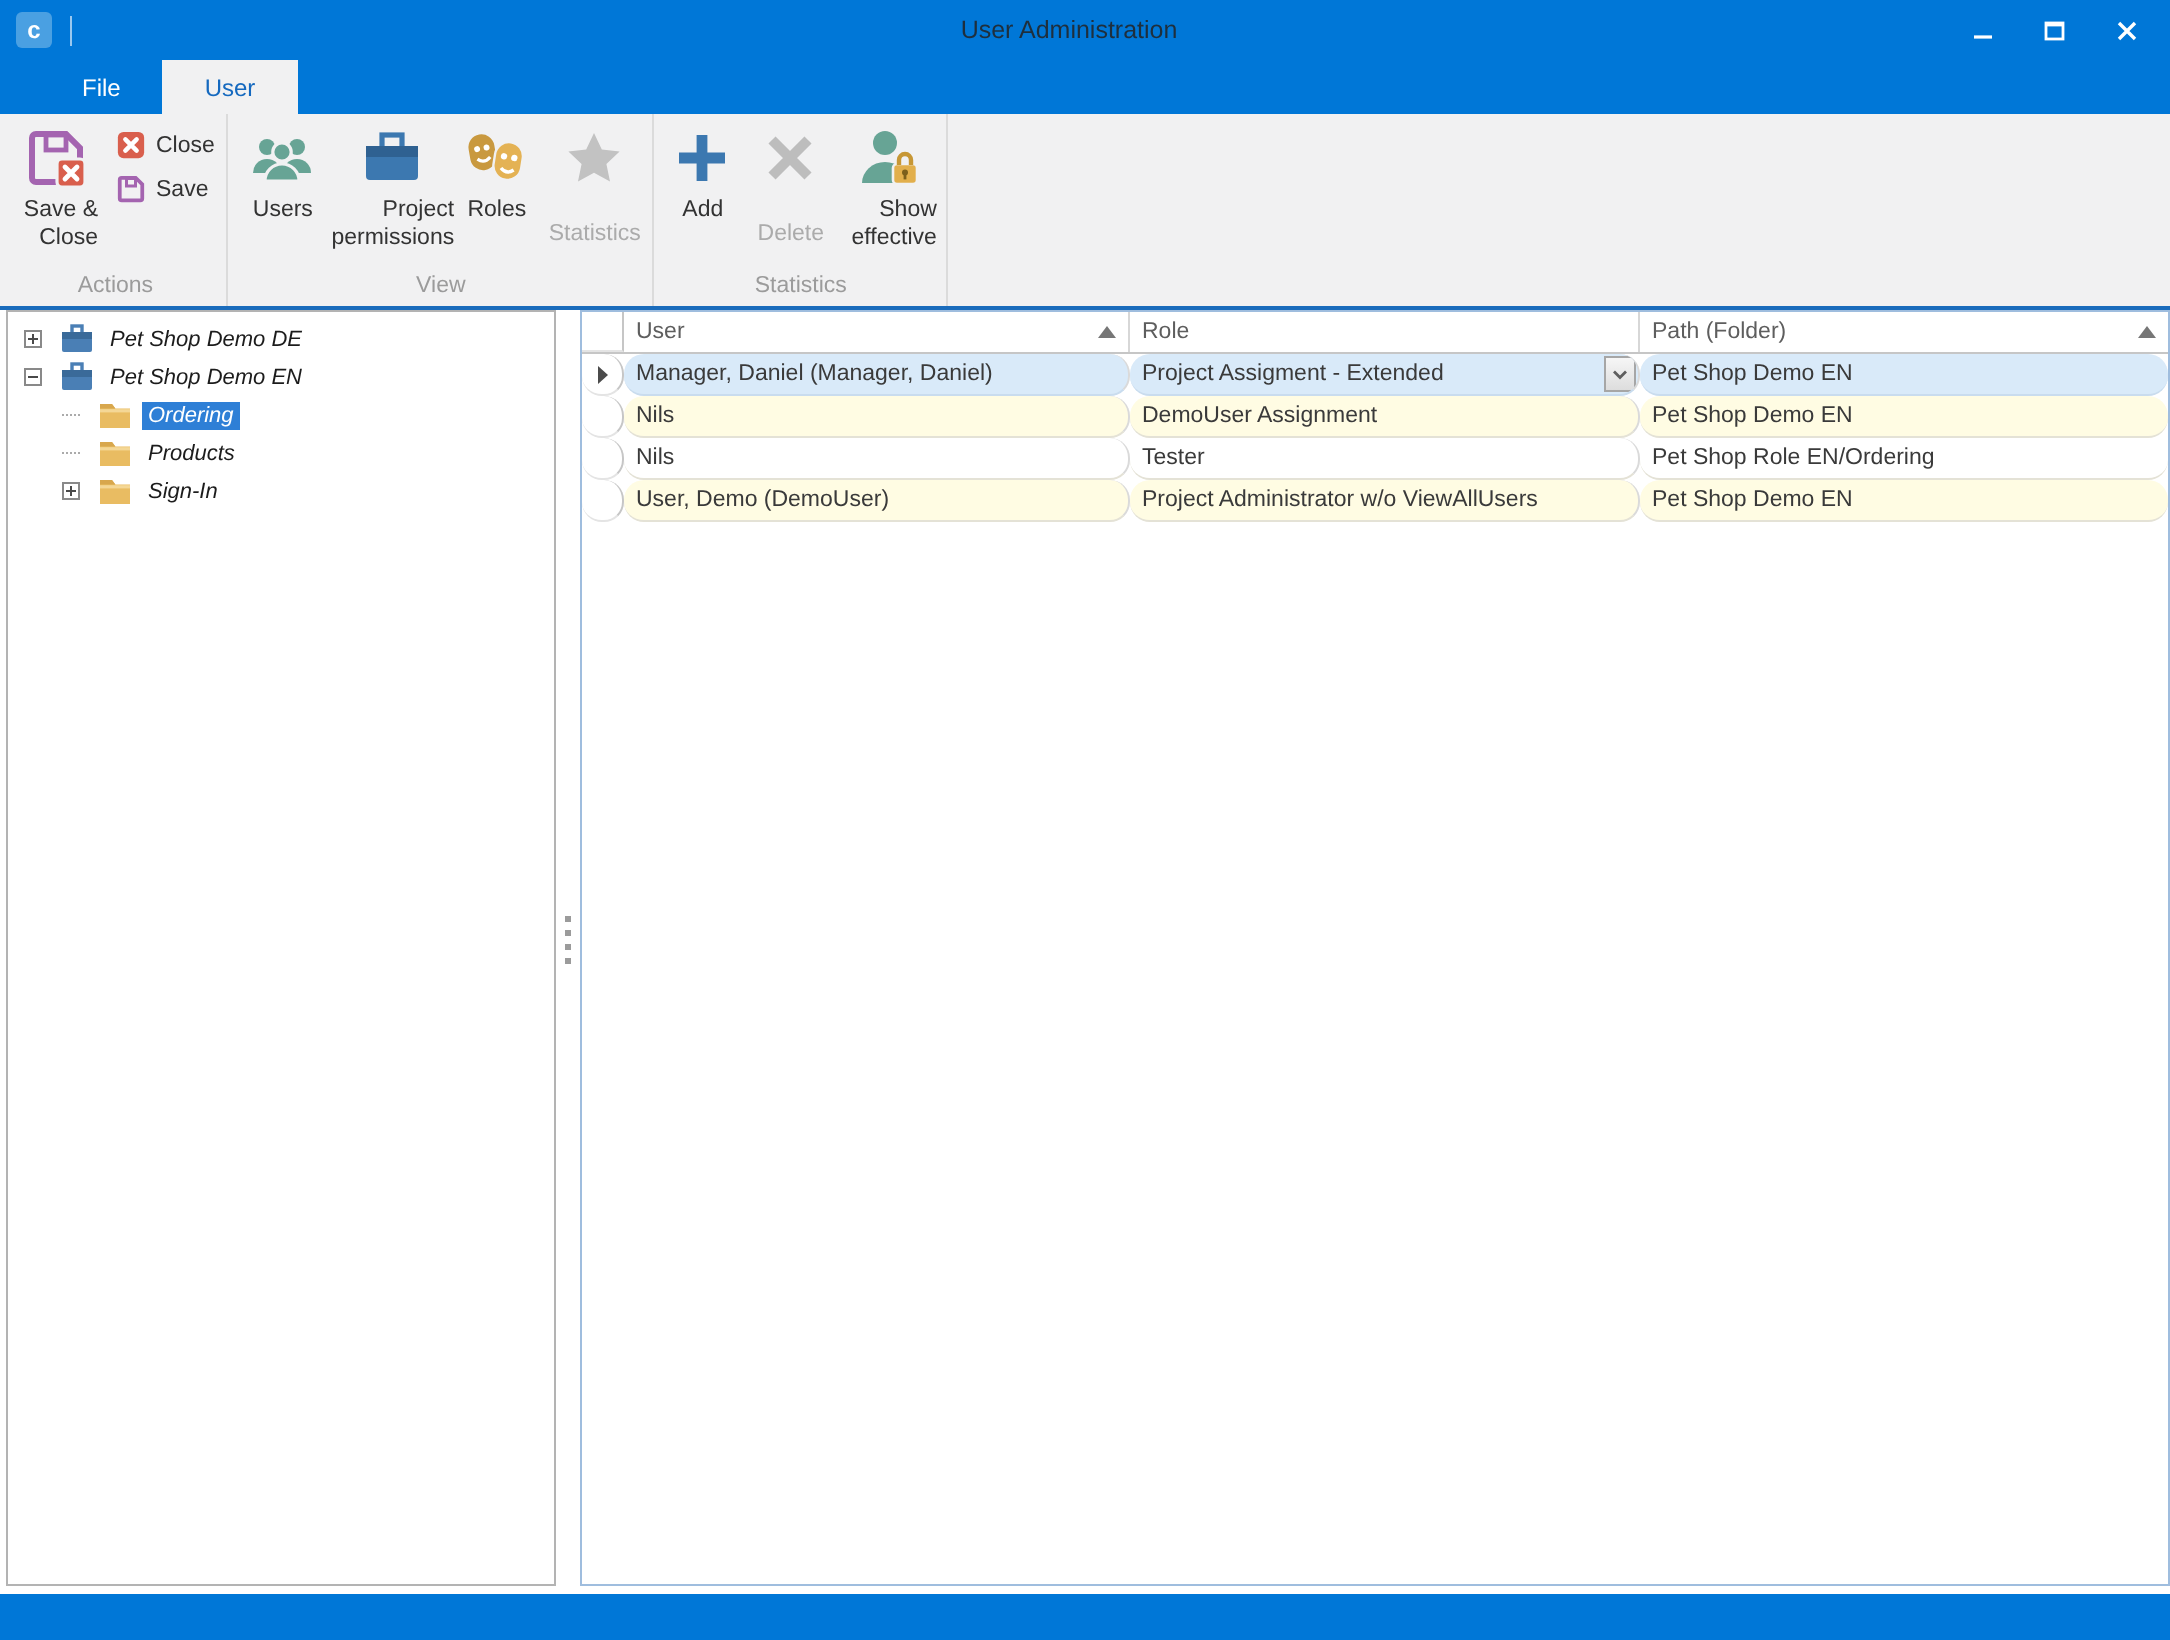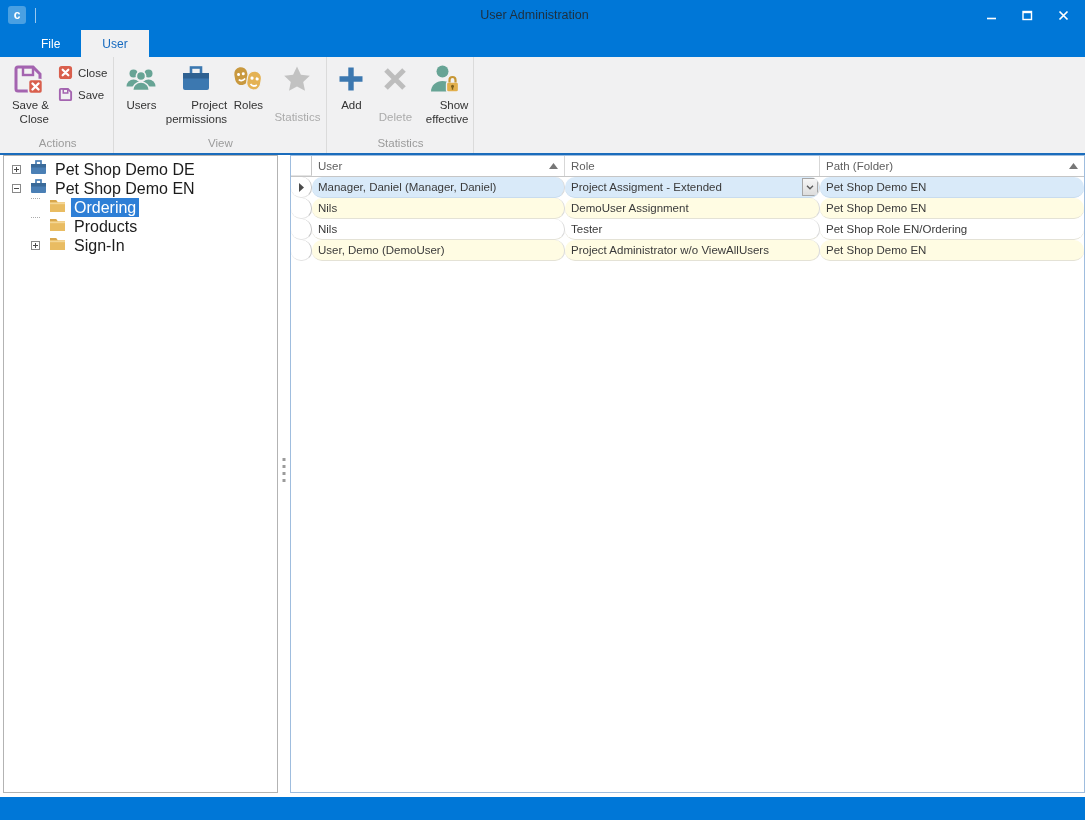--- a/index.html
+++ b/index.html
@@ -37,21 +37,21 @@
   .w46 { width:48px; } .w50 { width:50px; } .w58 { width:60px; } .w66 { width:68px; } .w44 { width:44px; } .w52 { width:54px; }
 
   
   .content { height:638px; display:flex; padding-left:3px; background:#fff; }
   .tree-panel { width:275px; border:1px solid #B3B3B3; background:#fff; padding-top:4px; overflow:hidden; }
   .splitter { width:12px; position:relative; cursor:col-resize; }
   .grip { position:absolute; left:50%; top:303px; transform:translateX(-50%); display:flex; flex-direction:column; gap:4px; }
   .grip i { width:3px; height:3px; background:#9B9B9B; display:block; }
 
   
-  .titem { height:19px; display:flex; font-size:16px; color:#1c1c1c; white-space:nowrap; }
+  .titem { height:19px; display:flex; align-items:center; font-size:11px; color:#1c1c1c; white-space:nowrap;font-style:italic; }
   .titem.lvl0 { padding-left:8px; }
   .titem.lvl1 { padding-left:27px; }
   .expander { width:9px; height:9px; flex:none; margin-right:9px; }
   .exp-space { width:9px; flex:none; margin-right:9px; border-top:1px dotted #ABABAB; height:0; }
   .ticon { width:17px; height:15px; flex:none; margin-right:5px; }
   .tlabel { padding:1px 3px; }
   .tlabel.selected { background:#2E7FD6; color:#fff; }
 
   
   .grid-panel { flex:1; border:1px solid #9FBDDE; background:#fff; display:flex; flex-direction:column; overflow:hidden; }

